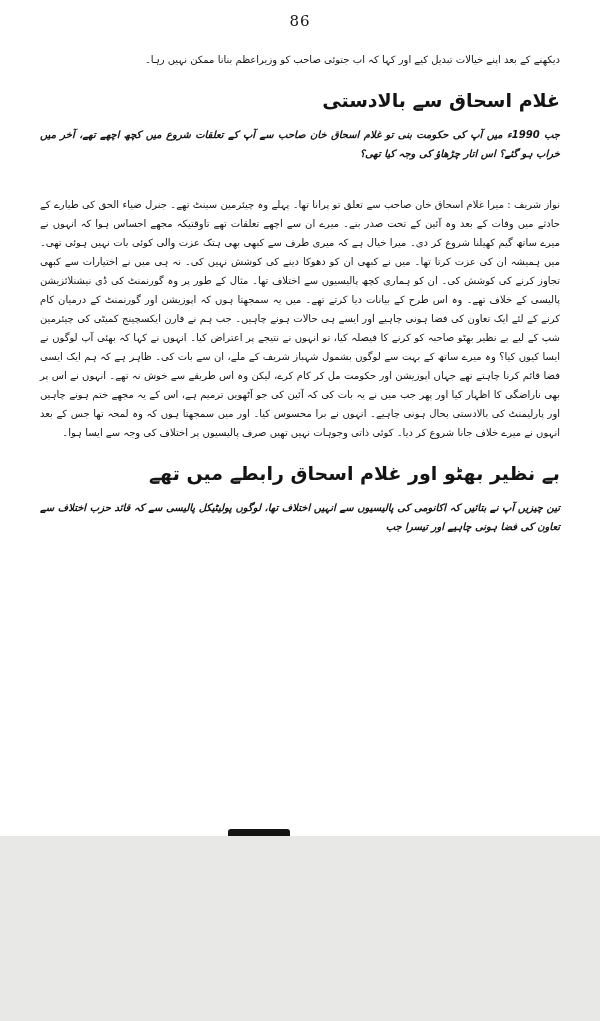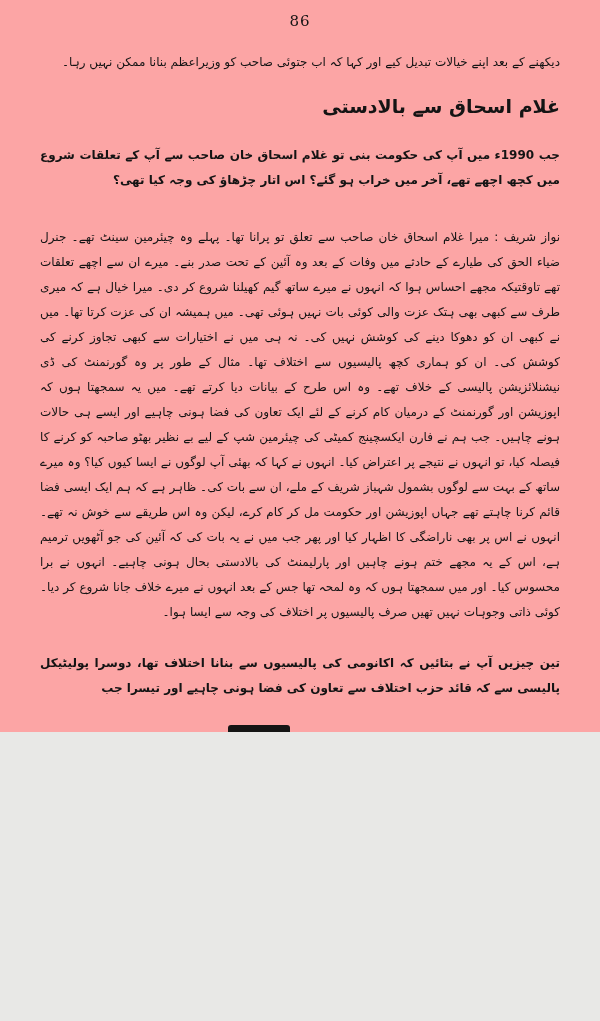--- a/index.html
+++ b/index.html
@@ -1,63 +1,64 @@
 <!DOCTYPE html>
 <html lang="ur"><head>
 <meta charset="utf-8">
 <style>
   html, body { margin: 0; padding: 0; background: #e8e8e6; }
   .page {
     position: relative;
     width: 600px;
-    height: 732px;
+    height: 836px;
     margin: 0 auto;
-    background: #fca5a5;
+    background: #ffffff;
     color: #141414;
     font-family: "DejaVu Sans", sans-serif;
     overflow: hidden;
     box-sizing: border-box;
   }
   .content {
     padding: 8px 40px 0 40px;
     box-sizing: border-box;
   }
   .page-number {
     text-align: center;
     font-size: 15px;
     letter-spacing: 1px;
     padding-top: 4px;
     font-family: "DejaVu Serif", serif;
   }
   .para {
     direction: rtl;
     unicode-bidi: embed;
     text-align: justify;
-    font-size: 12px;
-    line-height: 25px;
+    font-size: 10px;
+    line-height: 19px;
     margin: 0;
   }
   .intro {
     margin-top: 20px;
   }
   .q {
     font-weight: bold;
   }
   .section-heading {
     direction: rtl;
     text-align: right;
     font-weight: bold;
     font-size: 19px;
     margin: 20px 0 14px 0;
   }
   .answer {
     margin-top: 32px;
   }
   .question-block {
-    margin-top: 26px;
+    margin-top: 14px;
+    font-style: italic;
   }
   .scan-artifact {
     position: absolute;
     bottom: 0;
     left: 228px;
     width: 62px;
     height: 7px;
     background: #151515;
     border-radius: 3px 3px 0 0;
   }
@@ -71,19 +72,20 @@
     <div class="page-number">86</div>
 
     <p class="para intro">دیکھنے کے بعد اپنے خیالات تبدیل کیے اور کہا کہ اب جتوئی صاحب کو وزیراعظم بنانا ممکن نہیں رہا۔</p>
 
     <h2 class="section-heading">غلام اسحاق سے بالادستی</h2>
 
     <p class="para q question-block">جب 1990ء میں آپ کی حکومت بنی تو غلام اسحاق خان صاحب سے آپ کے تعلقات شروع میں کچھ اچھے تھے، آخر میں خراب ہو گئے؟ اس اتار چڑھاؤ کی وجہ کیا تھی؟</p>
 
     <p class="para answer">نواز شریف : میرا غلام اسحاق خان صاحب سے تعلق تو پرانا تھا۔ پہلے وہ چیئرمین سینٹ تھے۔ جنرل ضیاء الحق کی طیارے کے حادثے میں وفات کے بعد وہ آئین کے تحت صدر بنے۔ میرے ان سے اچھے تعلقات تھے تاوقتیکہ مجھے احساس ہوا کہ انہوں نے میرے ساتھ گیم کھیلنا شروع کر دی۔ میرا خیال ہے کہ میری طرف سے کبھی بھی ہتک عزت والی کوئی بات نہیں ہوئی تھی۔ میں ہمیشہ ان کی عزت کرتا تھا۔ میں نے کبھی ان کو دھوکا دینے کی کوشش نہیں کی۔ نہ ہی میں نے اختیارات سے کبھی تجاوز کرنے کی کوشش کی۔ ان کو ہماری کچھ پالیسیوں سے اختلاف تھا۔ مثال کے طور پر وہ گورنمنٹ کی ڈی نیشنلائزیشن پالیسی کے خلاف تھے۔ وہ اس طرح کے بیانات دیا کرتے تھے۔ میں یہ سمجھتا ہوں کہ اپوزیشن اور گورنمنٹ کے درمیان کام کرنے کے لئے ایک تعاون کی فضا ہونی چاہیے اور ایسے ہی حالات ہونے چاہیں۔ جب ہم نے فارن ایکسچینج کمیٹی کی چیئرمین شپ کے لیے بے نظیر بھٹو صاحبہ کو کرنے کا فیصلہ کیا، تو انہوں نے نتیجے پر اعتراض کیا۔ انہوں نے کہا کہ بھئی آپ لوگوں نے ایسا کیوں کیا؟ وہ میرے ساتھ کے بہت سے لوگوں بشمول شہباز شریف کے ملے، ان سے بات کی۔ ظاہر ہے کہ ہم ایک ایسی فضا قائم کرنا چاہتے تھے جہاں اپوزیشن اور حکومت مل کر کام کرے، لیکن وہ اس طریقے سے خوش نہ تھے۔ انہوں نے اس پر بھی ناراضگی کا اظہار کیا اور پھر جب میں نے یہ بات کی کہ آئین کی جو آٹھویں ترمیم ہے، اس کے یہ مجھے ختم ہونے چاہیں اور پارلیمنٹ کی بالادستی بحال ہونی چاہیے۔ انہوں نے برا محسوس کیا۔ اور میں سمجھتا ہوں کہ وہ لمحہ تھا جس کے بعد انہوں نے میرے خلاف جانا شروع کر دیا۔ کوئی ذاتی وجوہات نہیں تھیں صرف پالیسیوں پر اختلاف کی وجہ سے ایسا ہوا۔</p>
 
+    <h2 class="section-heading">بے نظیر بھٹو اور غلام اسحاق رابطے میں تھے</h2>
 
-    <p class="para q question-block">تین چیزیں آپ نے بتائیں کہ اکانومی کی پالیسیوں سے بنانا اختلاف تھا، دوسرا پولیٹیکل پالیسی سے کہ قائد حزب اختلاف سے تعاون کی فضا ہونی چاہیے اور تیسرا جب</p>
+    <p class="para q question-block">تین چیزیں آپ نے بتائیں کہ اکانومی کی پالیسیوں سے انہیں اختلاف تھا، لوگوں پولیٹیکل پالیسی سے کہ قائد حزب اختلاف سے تعاون کی فضا ہونی چاہیے اور تیسرا جب</p>
 
   </div>
 
   <div class="scan-artifact"></div>
 </div>
 
 </body></html>

